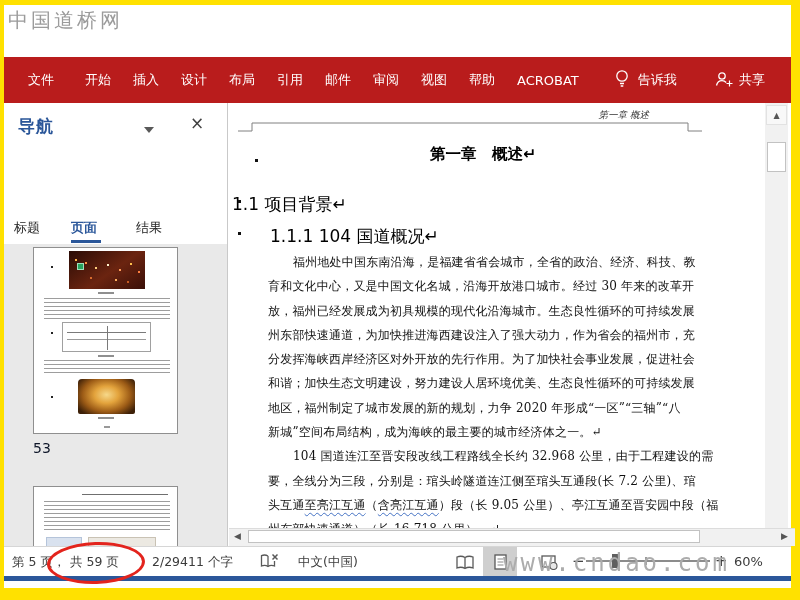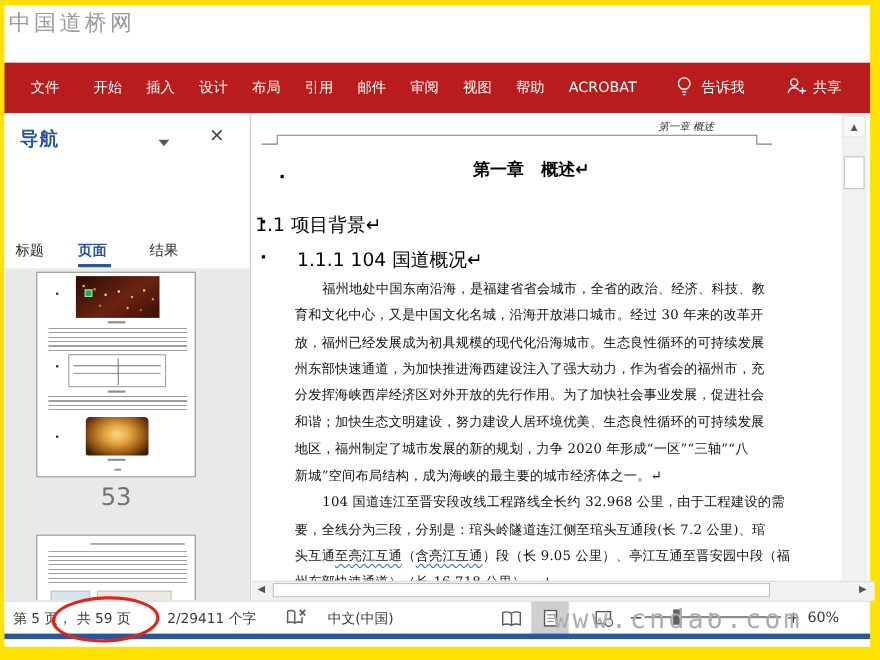--- a/index.html
+++ b/index.html
@@ -40,21 +40,21 @@
   .t-cap { position:absolute; height:2px; background:#8f8f8f; }
   .t-bullet { position:absolute; width:2px; height:2px; background:#222; }
   .t-text { position:absolute; background:repeating-linear-gradient(to bottom,#9d9d9d 0 1px,transparent 1px 4px); }
   .t-diag { position:absolute; left:28px; top:74px; width:89px; height:30px; background:#fff; border:1px solid #a0a0a0; }
   .t-diag .h1l { position:absolute; left:4px; top:9px; width:79px; height:1px; background:#7a7a7a; }
   .t-diag .h2l { position:absolute; left:4px; top:16px; width:79px; height:1px; background:#9a9a9a; }
   .t-diag .vl  { position:absolute; left:44px; top:3px; width:1px; height:24px; background:#7a7a7a; }
   .t-photo2 { position:absolute; left:44px; top:131px; width:57px; height:35px; border-radius:4px 4px 2px 2px;
     background:radial-gradient(ellipse 60% 70% at 50% 45%, #f6d88a 0%, #e3a33c 35%, #9c5b16 70%, #3d2008 100%); }
   .t-pg { position:absolute; left:70px; top:178px; width:6px; height:2px; background:#999; }
-  .thumb-label { left:29px; top:196px; width:145px; text-align:center; font-size:22px; color:#737373; }
+  .thumb-label { left:29px; top:196px; width:145px; text-align:left; font-size:14px; color:#0f172a; }
   .t2-head { position:absolute; left:48px; top:7px; width:86px; height:1px; background:#6f6f6f; }
   .t2-img1 { position:absolute; left:12px; top:50px; width:36px; height:10px; background:#d9e2ef; border:1px solid #b5c4da; }
   .t2-img2 { position:absolute; left:54px; top:50px; width:68px; height:10px; background:#ece9e2; border:1px solid #c9c2b4; }
 
   
   .doc { left:229px; top:103px; width:536px; height:425px; background:#fff; overflow:hidden; }
   .doc-header { position:absolute; left:280px; top:6px; width:140px; text-align:right; font-size:9.5px; font-style:italic; color:#333; font-family:"DejaVu Serif", serif; }
   .doc-title { position:absolute; left:38px; top:41px; width:432px; text-align:center; font-weight:bold; font-size:15.5px; color:#000; }
   .d-bullet { position:absolute; width:3px; height:3px; background:#111; }
   .doc-h { position:absolute; left:3px; font-size:17px; font-weight:normal; color:#000; }

